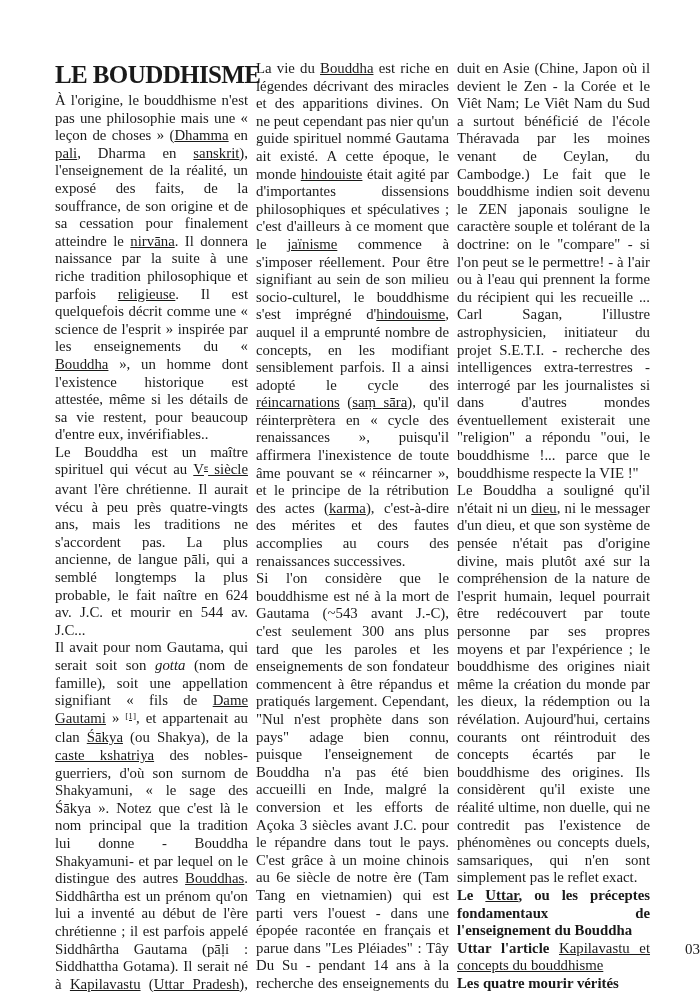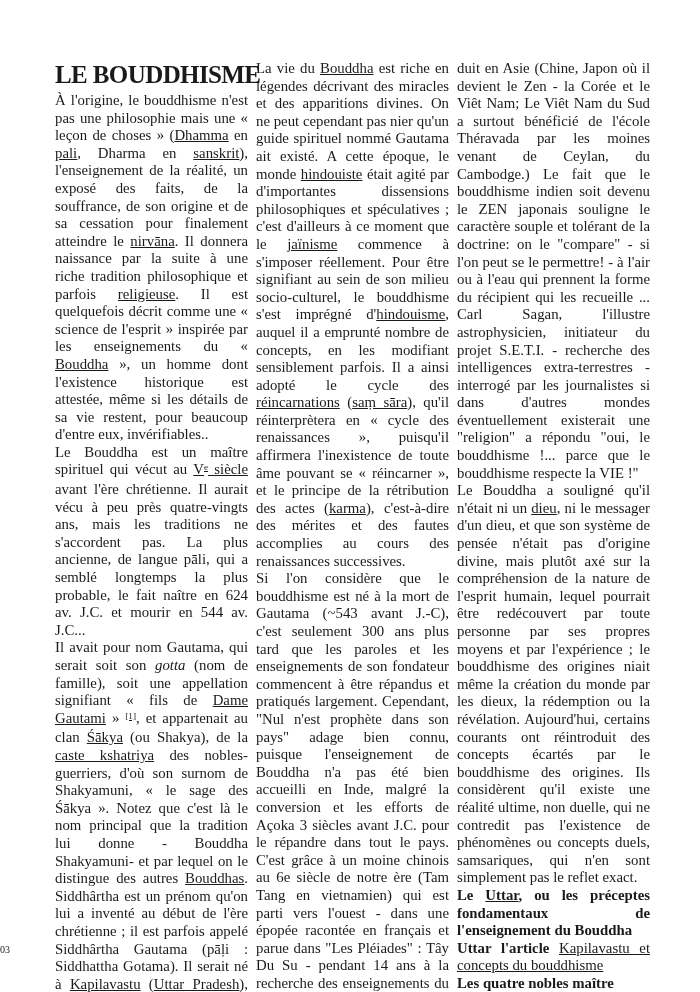--- a/index.html
+++ b/index.html
@@ -47,22 +47,22 @@
   .sup {
     font-size: 0.62em;
     position: relative;
     top: -0.45em;
   }
   .pagenum {
     position: absolute;
     top: 941px;
     left: 0;
     width: 700px;
-    text-align: left;
-    font-size: 10px;
+    text-align: right;
+    font-size: 15px;
     line-height: 17px;
   }
 </style>
 </head>
 <body>
 
 <div class="sheet">
   <div class="columns">
     <div class="col">
         <h1 class="title"><span>LE BOUDDHISME</span></h1>
@@ -72,17 +72,17 @@
       </div>
     <div class="col">
         <p class="para"><span>La vie du </span><span class="u">Bouddha</span><span> est riche en légendes décrivant des miracles et des apparitions divines. On ne peut cependant pas nier qu'un guide spirituel nommé Gautama ait existé. A cette époque, le monde </span><span class="u">hindouiste</span><span> était agité par d'importantes dissensions philosophiques et spéculatives ; c'est d'ailleurs à ce moment que le </span><span class="u">jaïnisme</span><span> commence à s'imposer réellement. Pour être signifiant au sein de son milieu socio-culturel, le bouddhisme s'est imprégné d'</span><span class="u">hindouisme</span><span>, auquel il a emprunté nombre de concepts, en les modifiant sensiblement parfois. Il a ainsi adopté le cycle des </span><span class="u">réincarnations</span><span> (</span><span class="u">saṃ sāra</span><span>), qu'il réinterprètera en « cycle des renaissances », puisqu'il affirmera l'inexistence de toute âme pouvant se « réincarner », et le principe de la rétribution des actes (</span><span class="u">karma</span><span>), c'est-à-dire des mérites et des fautes accomplies au cours des renaissances successives.</span></p>
         <p class="para"><span>Si l'on considère que le bouddhisme est né à la mort de Gautama (~543 avant J.-C), c'est seulement 300 ans plus tard que les paroles et les enseignements de son fondateur commencent à être répandus et pratiqués largement. Cependant, "Nul n'est prophète dans son pays" adage bien connu, puisque l'enseignement de Bouddha n'a pas été bien accueilli en Inde, malgré la conversion et les efforts de Açoka 3 siècles avant J.C. pour le répandre dans tout le pays. C'est grâce à un moine chinois au 6e siècle de notre ère (Tam Tang en vietnamien) qui est parti vers l'ouest - dans une épopée racontée en français et parue dans "Les Pléiades" : Tây Du Su - pendant 14 ans à la recherche des enseignements du Maître, que le bouddhisme a été intro-</span></p>
       </div>
     <div class="col">
         <p class="para"><span>duit en Asie (Chine, Japon où il devient le Zen - la Corée et le Viêt Nam; Le Viêt Nam du Sud a surtout bénéficié de l'école Théravada par les moines venant de Ceylan, du Cambodge.) Le fait que le bouddhisme indien soit devenu le ZEN japonais souligne le caractère souple et tolérant de la doctrine: on le "compare" - si l'on peut se le permettre! - à l'air ou à l'eau qui prennent la forme du récipient qui les recueille ... Carl Sagan, l'illustre astrophysicien, initiateur du projet S.E.T.I. - recherche des intelligences extra-terrestres - interrogé par les journalistes si dans d'autres mondes éventuellement existerait une "religion" a répondu "oui, le bouddhisme !... parce que le bouddhisme respecte la VIE !"</span></p>
         <p class="para"><span>Le Bouddha a souligné qu'il n'était ni un </span><span class="u">dieu</span><span>, ni le messager d'un dieu, et que son système de pensée n'était pas d'origine divine, mais plutôt axé sur la compréhension de la nature de l'esprit humain, lequel pourrait être redécouvert par toute personne par ses propres moyens et par l'expérience ; le bouddhisme des origines niait même la création du monde par les dieux, la rédemption ou la révélation. Aujourd'hui, certains courants ont réintroduit des concepts écartés par le bouddhisme des origines. Ils considèrent qu'il existe une réalité ultime, non duelle, qui ne contredit pas l'existence de phénomènes ou concepts duels, samsariques, qui n'en sont simplement pas le reflet exact.</span></p>
         <p class="para"><span class="b">Le </span><span class="b u">Uttar</span><span class="b">, ou les préceptes fondamentaux de l'enseignement du Bouddha</span></p>
         <p class="para"><span class="b">Uttar l'article </span><span class="u">Kapilavastu et concepts du bouddhisme</span></p>
-        <p class="para"><span class="b">Les quatre nobles maître</span></p>
+        <p class="para"><span class="b">Les quatre mourir vérités</span></p>
       </div>
   </div>
   <div class="pagenum">03</div>
 </div>
 
 </body></html>

